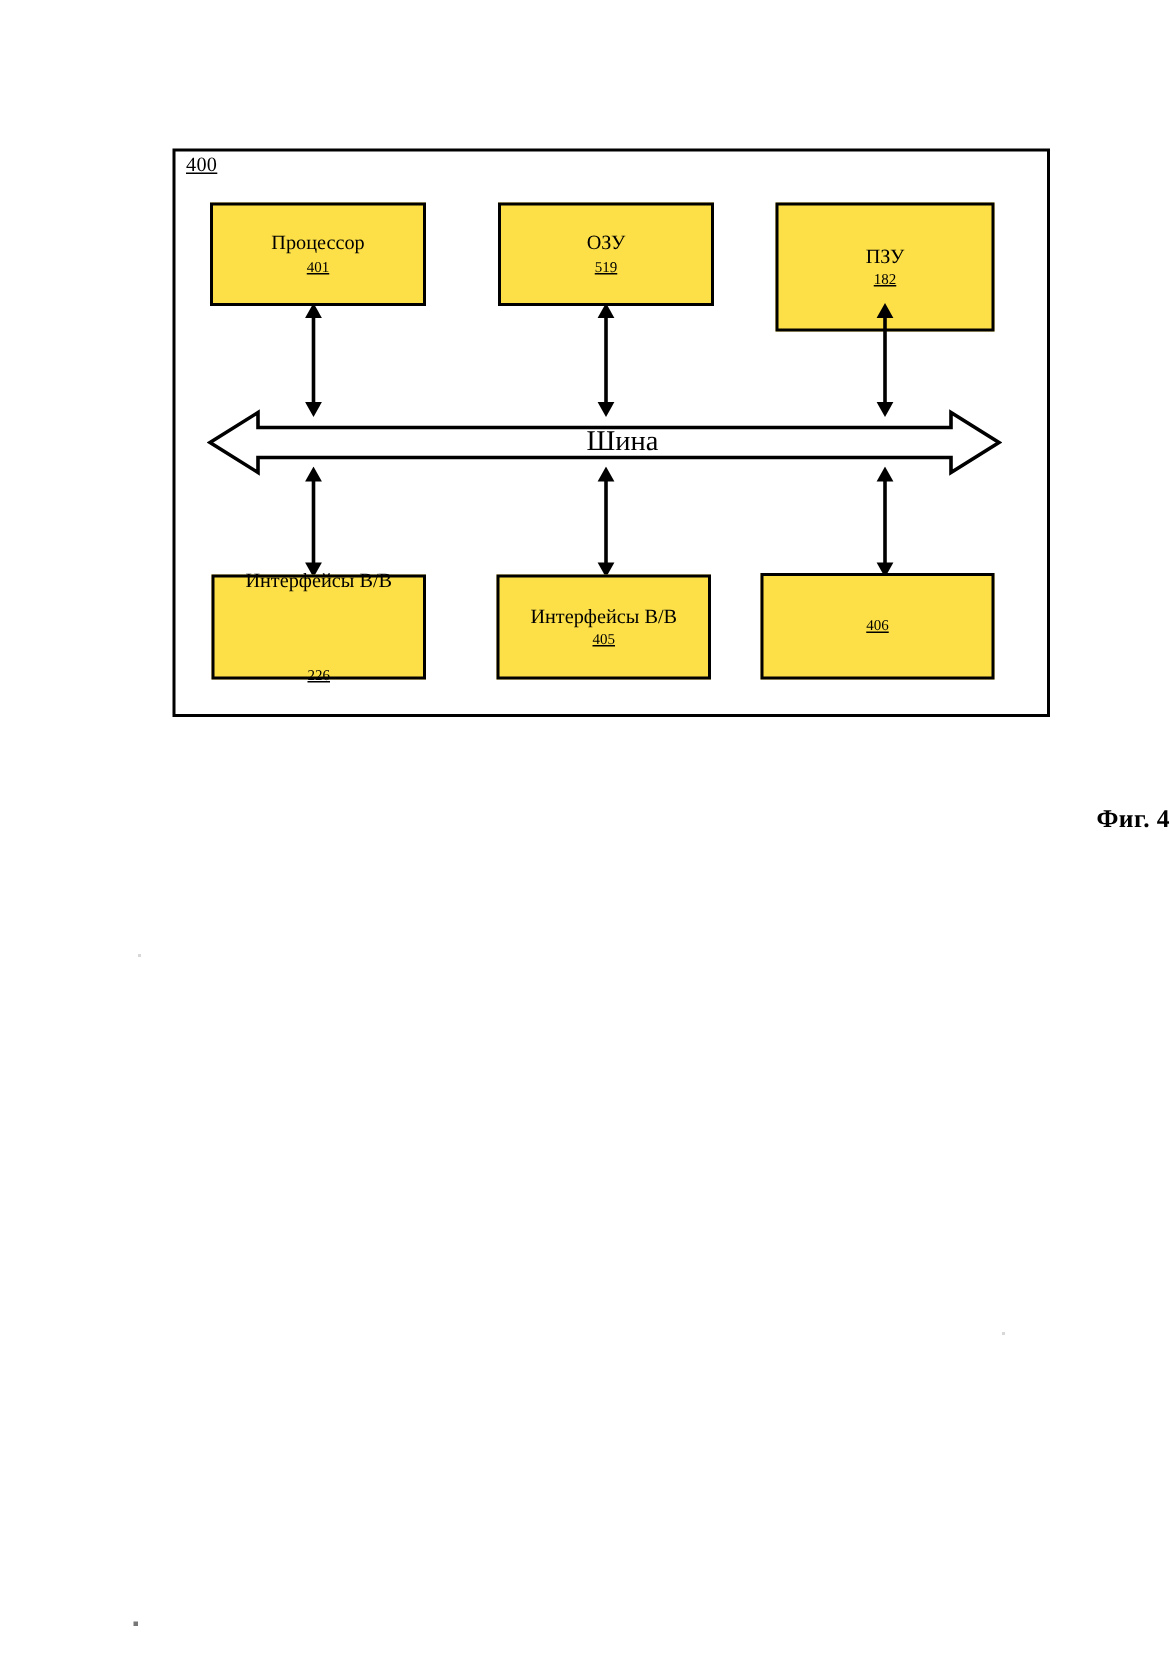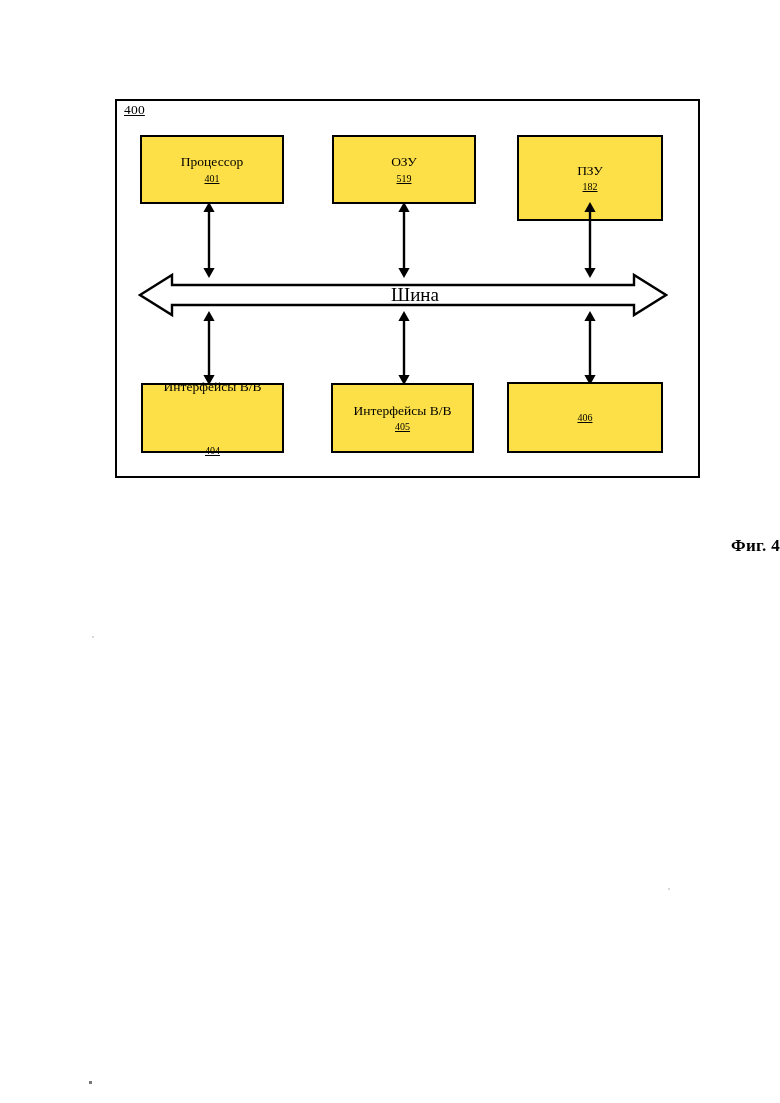--- a/index.html
+++ b/index.html
@@ -209,21 +209,21 @@
   <div class="connector" id="conn-bus-network">
     <svg width="16" height="74" viewBox="0 0 16 74" xmlns="http://www.w3.org/2000/svg">
       <line x1="8" y1="6" x2="8" y2="68" stroke="#000" stroke-width="2.4"></line>
       <polygon points="8,0 2.4,10 13.6,10" fill="#000"></polygon>
       <polygon points="8,74 2.4,64 13.6,64" fill="#000"></polygon>
     </svg>
   </div>
 
   <div class="box" id="box-io-interfaces">
     <div class="title">Интерфейсы В/В</div>
-    <div class="ref">404</div>
+    <div class="ref">226</div>
   </div>
 
   <div class="box" id="box-io-devices">
     <div class="title">Интерфейсы В/В</div>
     <div class="ref">405</div>
   </div>
 
   <div class="box" id="box-network">
     <div class="ref">406</div>
   </div>

